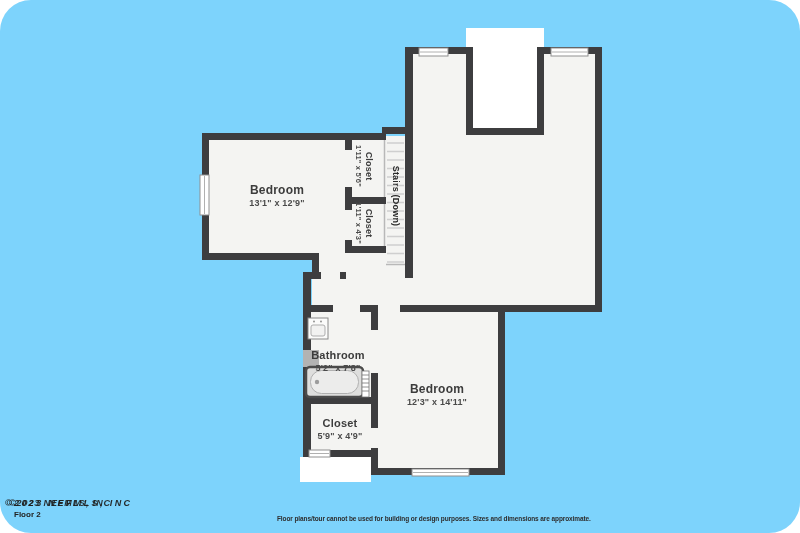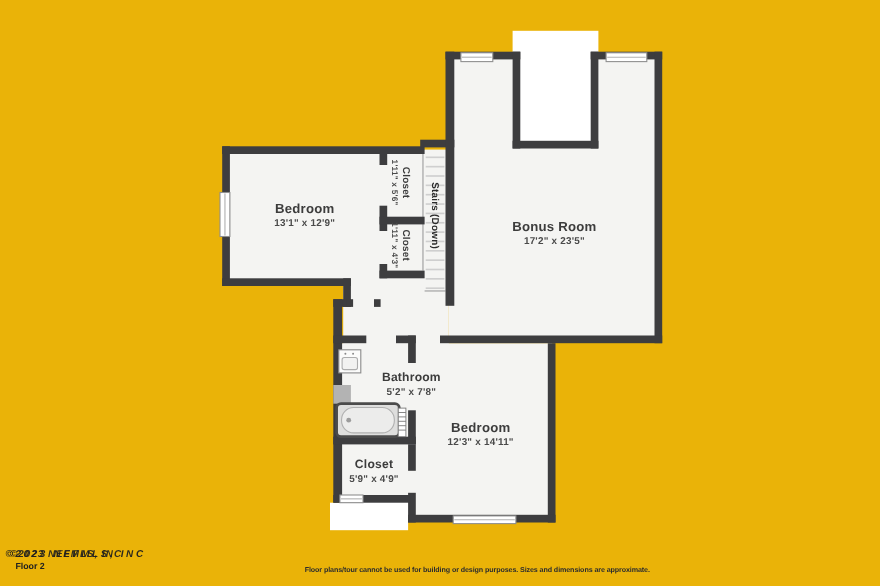--- a/index.html
+++ b/index.html
@@ -1,18 +1,19 @@
 <!DOCTYPE html>
 <html><head>
 <meta charset="utf-8">
 <style>
   html,body{margin:0;padding:0;background:#ffffff;}
   .canvas{
-    position:relative;width:800px;height:533px;background:#eab308;overflow:hidden;
+    position:relative;width:800px;height:533px;background:#7dd3fc;overflow:hidden;
     font-family:"Liberation Sans","DejaVu Sans",sans-serif;
+    border-radius:31px;
   }
   svg.plan{position:absolute;left:0;top:0;}
   .room-label{
     position:absolute;text-align:center;color:#3c3c3c;line-height:1.25;
     white-space:nowrap;transform:translate(-50%,-50%);
   }
   .room-label.vert{transform:translate(-50%,-50%) rotate(90deg);}
   .rl-title{font-size:12px;font-weight:700;letter-spacing:.2px;}
   .rl-dims{font-size:9px;font-weight:600;color:#4a4a4a;letter-spacing:.2px;}
   .room-label.small .rl-title{font-size:11px;}
@@ -166,26 +167,22 @@
 
   <div class="room-label vert" style="left:364px;top:223px;">
     <div class="rl-title">Closet</div>
     <div class="rl-dims">1'11" x 4'3"</div>
   </div>
 
   <div class="room-label vert stairs-label" style="left:395px;top:196px;">
     <div class="rl-title">Stairs (Down)</div>
   </div>
 
-  <div class="room-label" style="left:504px;top:212px;">
-    <div class="rl-title">Bonus Room</div>
-    <div class="rl-dims">17'2" x 23'5"</div>
-  </div>
-
-  <div class="room-label small" style="left:338px;top:350px;margin-left:36px;">
+
+  <div class="room-label small" style="left:338px;top:361px;">
     <div class="rl-title">Bathroom</div>
     <div class="rl-dims">5'2" x 7'8"</div>
   </div>
 
   <div class="room-label" style="left:437px;top:395px;">
     <div class="rl-title">Bedroom</div>
     <div class="rl-dims">12'3" x 14'11"</div>
   </div>
 
   <div class="room-label small" style="left:340px;top:429px;">

